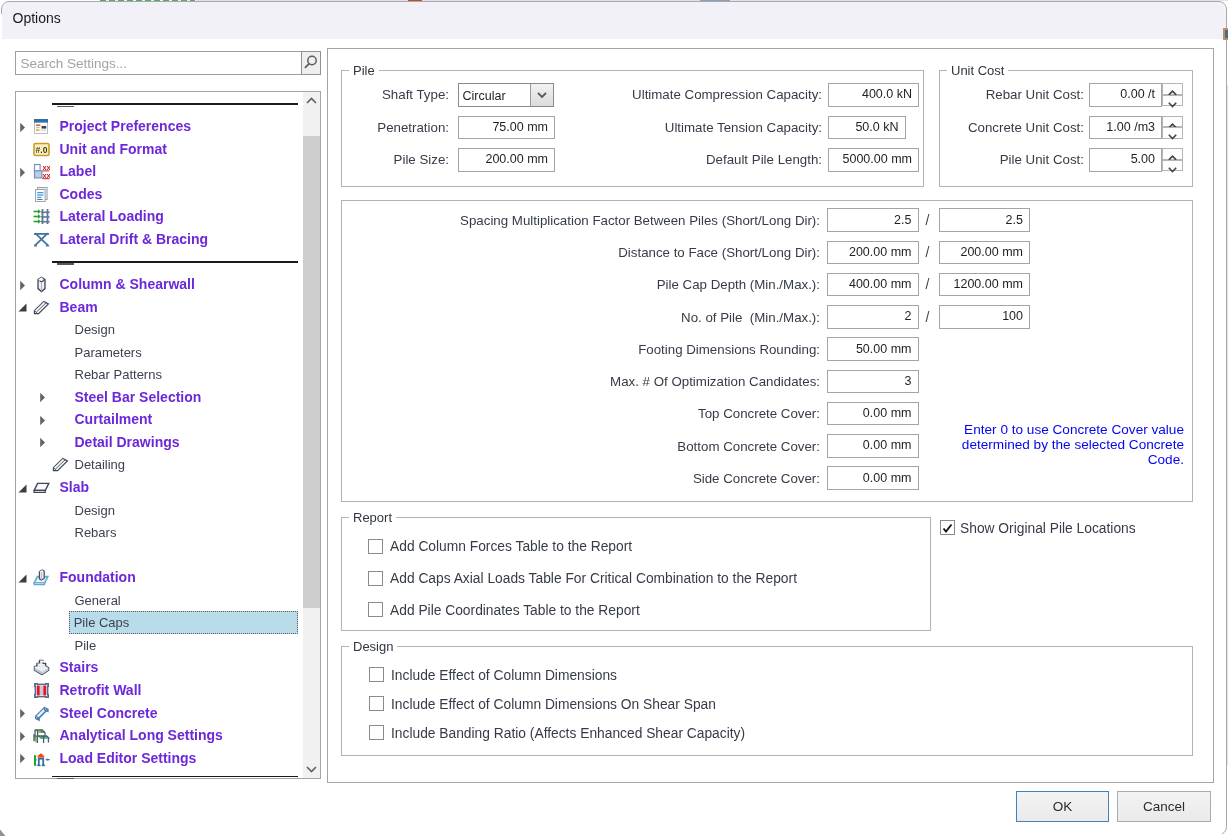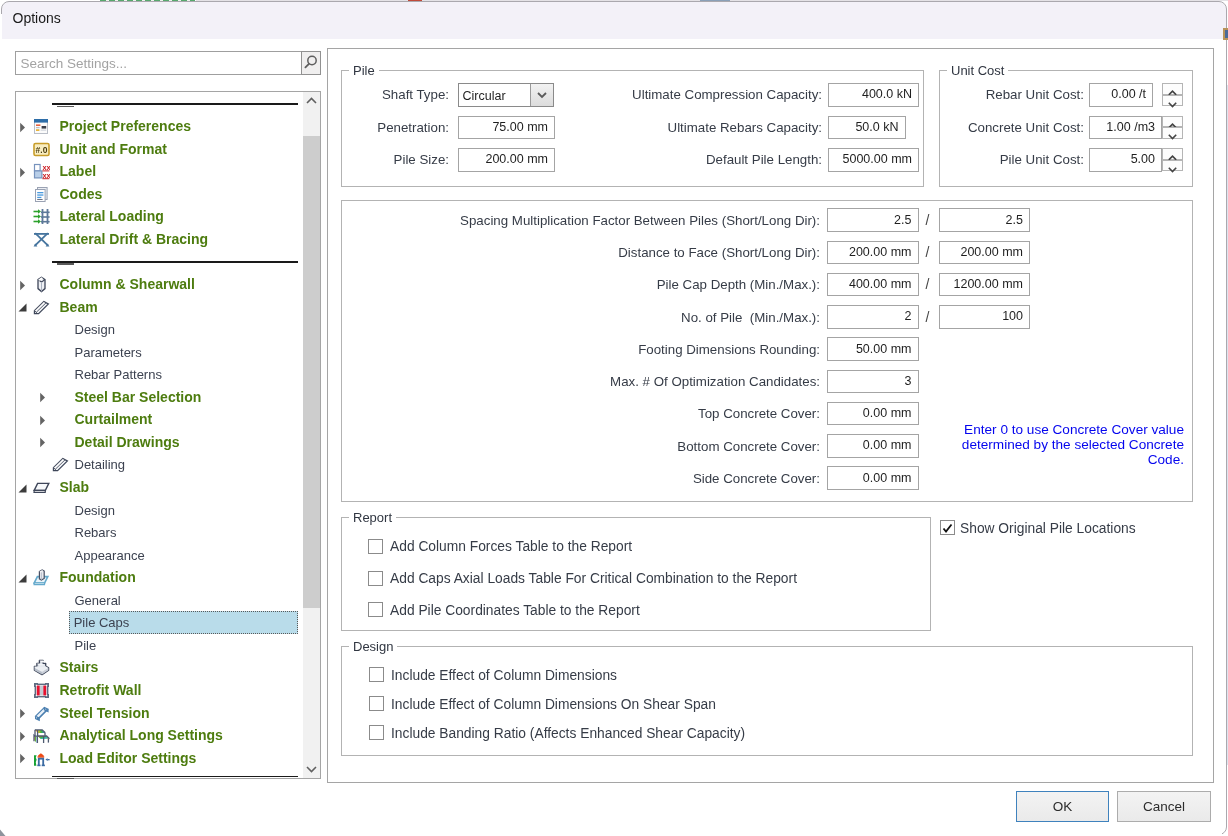--- a/index.html
+++ b/index.html
@@ -17,21 +17,21 @@
   border:1px solid #9f9f9f; background:#fff; }
 .search .ph { position:absolute; left:4.5px; top:4px; font-size:13.5px; color:#a3a3a3; }
 .sbtn { position:absolute; left:285px; top:-1px; width:20px; height:24px;
   background:#f0efef; border:1px solid #919191; }
 .listbox { position:absolute; left:15px; top:91px; width:306px; height:688px;
   border:1px solid #a5a5a5; background:#fff; }
 .sb { position:absolute; right:0px; top:0px; width:17px; height:100%; background:#f1f1f1; }
 .sb .thumb { position:absolute; left:0px; top:44px; width:17px; height:472px; background:#cdcdcd; }
 .trow { position:absolute; left:0; height:23px; width:287px; }
 .trow .txt { position:absolute; top:3.5px; font-size:13px; color:#3c4250; white-space:nowrap; }
-.trow .b { font-weight:bold; color:#4d7c0f; font-size:14px; top:2.5px; }
+.trow .b { font-weight:bold; color:#6d28d9; font-size:14px; top:2.5px; }
 .exp { position:absolute; width:17px; height:17px; top:3px; }
 .ticon { position:absolute; width:17px; height:17px; top:2.5px; }
 .sepline { position:absolute; left:36px; width:246px; height:1.6px; background:#1a1a1a; }
 .rpanel { position:absolute; left:326.5px; top:47.5px; width:887px; height:735px;
   border:1px solid #a5a5a5; background:#fff; }
 .grp { position:absolute; border:1px solid #b3b3b3; }
 .grp .cap { position:absolute; left:7px; top:-8px; background:#fff; padding:0 4px;
   font-size:13px; color:#303641; }
 .lbl { position:absolute; font-size:13.3px; margin-top:-0.5px; color:#363c47; text-align:right; white-space:nowrap; }
 .inp { position:absolute; border:1px solid #a4a4a4; background:#fff; font-size:12.5px;
@@ -226,23 +226,20 @@
           <path d="M1.2 11.4 L12.4 11.4 L12.2 13.4 L1 13.4 Z" fill="#fff" stroke="#3e4659" stroke-width="1.2"></path>
         </svg></div>
       <div class="txt b" style="left:43.5px">Slab</div>
     </div>
 <div class="trow" style="top:407.0px">
       <div class="txt" style="left:58.5px">Design</div>
     </div>
 <div class="trow" style="top:429.6px">
       <div class="txt" style="left:58.5px">Rebars</div>
     </div>
-<div class="trow" style="top:452.1px">
-      <div class="txt" style="left:58.5px">Appearance</div>
-    </div>
 <div class="trow" style="top:474.7px">
       <svg class="exp" style="left:-2.5px" width="17" height="17" viewBox="0 0 17 17">
         <path d="M12.5 4.5 L12.5 12.5 L4.5 12.5 Z" fill="#3c3c3c"></path>
       </svg>
       <div class="ticon" style="left:17px"><svg width="17" height="17" viewBox="0 0 17 17">
           <path d="M4.4 7.6 L14.8 7.6 L11.6 14 L1.2 14 Z" fill="#eaf4fa" stroke="#64a9cc" stroke-width="1.6"></path>
           <path d="M1.2 14 L11.6 14 L11.5 15.6 L1.1 15.6 Z" fill="#fff" stroke="#64a9cc" stroke-width="1.2"></path>
           <path d="M6.4 2.6 L9.2 1 L11.2 2 L11.2 9.4 L8.4 11 L6.4 9.8 Z" fill="#e7e9ee" stroke="#474f63" stroke-width="1.2"></path>
           <path d="M6.5 2.7 L9.2 1.1 L10 1.6 L7.3 3.4 Z" fill="#fff"></path>
           <line x1="8.4" y1="3.4" x2="8.4" y2="10.8" stroke="#b7bfcc" stroke-width="1"></line>
@@ -295,21 +292,21 @@
       <div class="ticon" style="left:17px"><svg width="17" height="17" viewBox="0 0 17 17">
           <g fill="none" stroke="#4a7fb0" stroke-width="1.2">
             <path d="M2.6 11.2 L11.4 2.4 L15 4.2 L6.2 13 Z" fill="#e9f1f8"></path>
             <path d="M2.6 11.2 L2.6 13.6 L6.2 15.4 L6.2 13"></path>
             <path d="M11.4 2.4 L11.4 4.8 L15 6.6 L15 4.2"></path>
             <path d="M4.4 12.1 L4.4 14.5"></path>
             <path d="M13.2 3.3 L13.2 5.7"></path>
             <path d="M4.4 14.5 L13.2 5.7"></path>
           </g>
         </svg></div>
-      <div class="txt b" style="left:43.5px">Steel Tension</div>
+      <div class="txt b" style="left:43.5px">Steel Concrete</div>
     </div>
 <div class="trow" style="top:632.5px">
       <svg class="exp" style="left:-2px" width="17" height="17" viewBox="0 0 17 17">
         <path d="M6.2 3.8 L11 8.5 L6.2 13.2 Z" fill="#646464"></path>
       </svg>
       <div class="ticon" style="left:17px"><svg width="17" height="17" viewBox="0 0 17 17">
           <defs>
             <linearGradient id="rb1" x1="0" y1="0" x2="1" y2="0">
               <stop offset="0" stop-color="#e8482c"></stop>
               <stop offset="0.3" stop-color="#f5d327"></stop>
@@ -386,32 +383,32 @@
 <div class="lbl" style="right:779px;top:152.5px">Pile Size:</div>
 <div style="position:absolute;left:457.5px;top:83px;width:96.5px;height:24px;border:1px solid #8a8a8a;background:#fff">
 <div style="position:absolute;left:4px;top:4.5px;font-size:12.5px;color:#1f1f1f">Circular</div>
 <div style="position:absolute;right:0;top:0;width:23px;height:22px;background:linear-gradient(#f2f2f2,#dcdcdc);border-left:1px solid #9a9a9a"><svg width="22" height="22" viewBox="0 0 22 22">
         <path d="M7 9 L11 13 L15 9" fill="none" stroke="#5a5a5a" stroke-width="1.8"></path>
       </svg></div>
   </div>
 <div class="inp" style="left:458px;top:115.5px;width:97px">75.00 mm</div>
 <div class="inp" style="left:458px;top:148px;width:97px">200.00 mm</div>
 <div class="lbl" style="right:406px;top:87.5px">Ultimate Compression Capacity:</div>
-<div class="lbl" style="right:406px;top:120px">Ultimate Rebars Capacity:</div>
+<div class="lbl" style="right:406px;top:120px">Ultimate Tension Capacity:</div>
 <div class="lbl" style="right:406px;top:152.5px">Default Pile Length:</div>
 <div class="inp" style="left:827.5px;top:83px;width:91.5px">400.0 kN</div>
 <div class="inp" style="left:827.5px;top:115.5px;width:78px">50.0 kN</div>
 <div class="inp" style="left:827.5px;top:148px;width:91.5px">5000.00 mm</div>
 <div class="grp" style="left:939px;top:70px;width:254px;height:117px">
     <div class="cap">Unit Cost</div>
   </div>
 <div class="lbl" style="right:144px;top:87.5px">Rebar Unit Cost:</div>
 <div class="lbl" style="right:144px;top:120px">Concrete Unit Cost:</div>
 <div class="lbl" style="right:144px;top:152.5px">Pile Unit Cost:</div>
-<div class="inp" style="left:1089px;top:83px;width:64px">0.00 /t</div>
+<div class="inp" style="left:1089px;top:83px;width:73px">0.00 /t</div>
 <div class="inp" style="left:1089px;top:115.5px;width:73px">1.00 /m3</div>
 <div class="inp" style="left:1089px;top:148px;width:73px">5.00</div>
 <div class="spin" style="left:1162px;top:83px">
 <div class="up"><svg width="19" height="10" viewBox="0 0 19 10">
         <path d="M5.8 6.9 L9.5 3.2 L13.2 6.9" fill="none" stroke="#444" stroke-width="1.6"></path>
       </svg></div>
 <div class="dn"><svg width="19" height="10" viewBox="0 0 19 10">
         <path d="M5.8 2.8 L9.5 6.5 L13.2 2.8" fill="none" stroke="#444" stroke-width="1.6"></path>
       </svg></div>
   </div>

